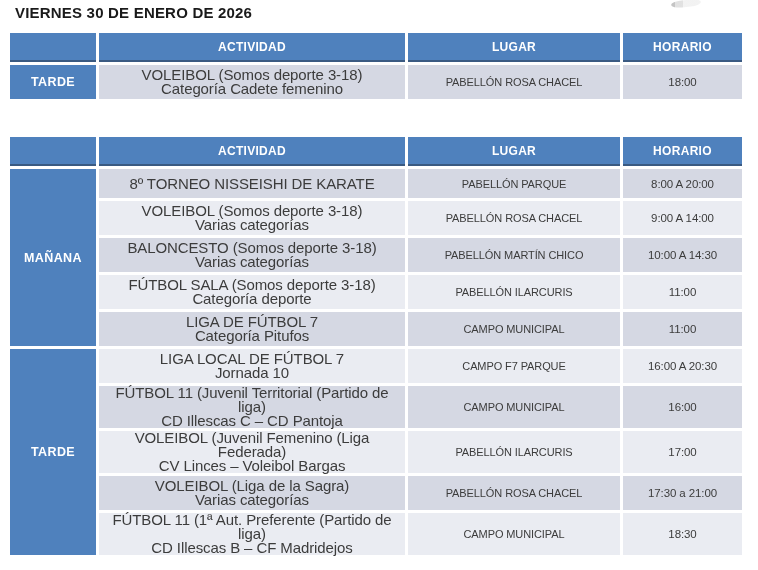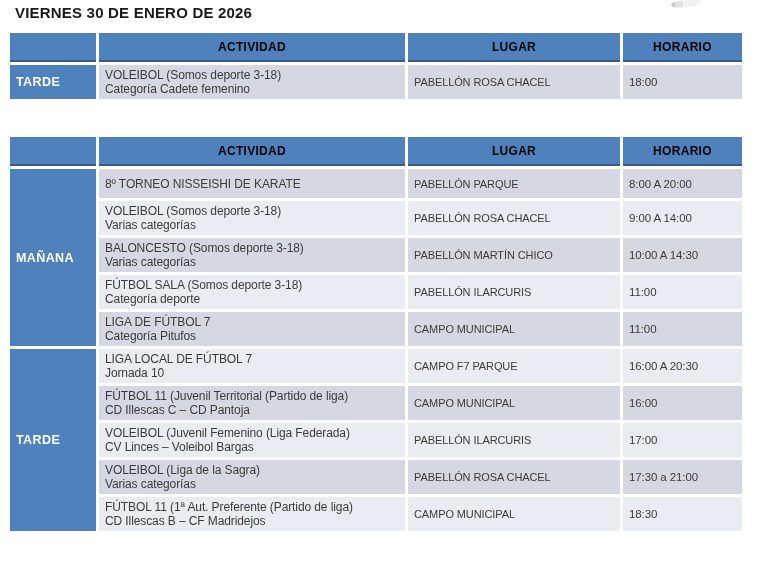--- a/index.html
+++ b/index.html
@@ -41,48 +41,49 @@
     table-layout:fixed;
     margin-left:-3px;
   }
   col.c-label{width:86px;}
   col.c-act{width:306px;}
   col.c-place{width:212px;}
   col.c-time{width:119px;}
 
   th{
     background:#4F81BD;
-    color:#000000;
+    color:#ffffff;
     font-size:12px;
     font-weight:bold;
     height:27px;
     text-align:center;
     vertical-align:middle;
     border-bottom:2px solid #3A5A82;
     letter-spacing:.3px;
     padding:0;
   }
   td{
     padding:0 6px;
     vertical-align:middle;
+    text-align:center;
     color:#3c3c3c;
     letter-spacing:-.1px;
   }
   td.label{
     background:#4F81BD;
     color:#ffffff;
     font-weight:bold;
     font-size:12.5px;
     letter-spacing:.4px;
   }
   tr.two{height:34px;}
   tr.one{height:29px;}
   tr.r-dark td.band{background:#D5D8E3;}
   tr.r-light td.band{background:#EAECF2;}
-  td.act{font-size:12px;line-height:14px;}
+  td.act{font-size:15px;line-height:14px;}
   td.place{font-size:11px;margin-left:12px;}
   td.time{font-size:11.5px;}
 </style>
 </head>
 <body>
 
 <div class="page">
 
   <div class="frag"></div>
 

